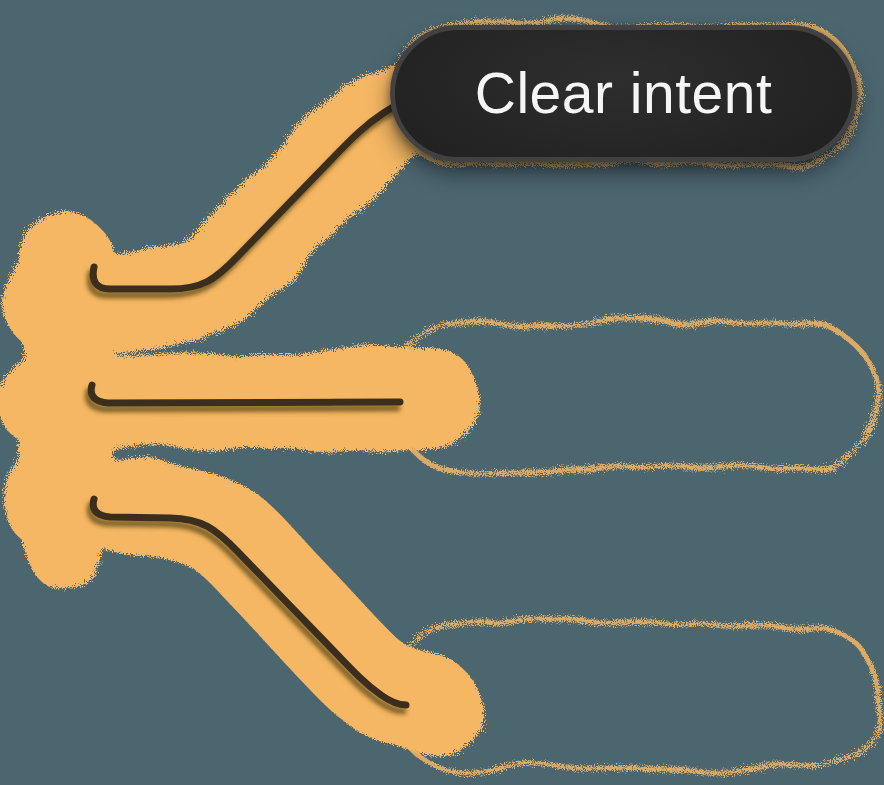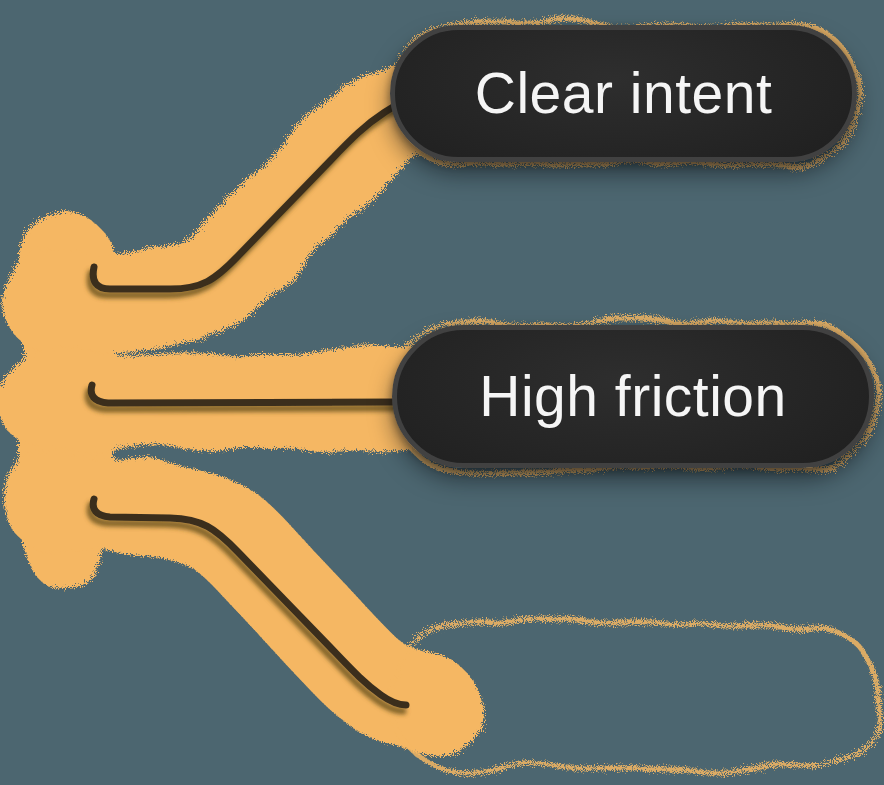--- a/index.html
+++ b/index.html
@@ -75,18 +75,15 @@
       <path d="M 94 267 C 91 281 96 289 110 289 L 170 289 C 202 289 215 280 238 256 L 330 161 C 352 138 365 125 385 112 L 398 104"></path>
       <path d="M 92 385 C 89 395 94 402 108 403 L 400 402"></path>
       <path d="M 94 499 C 91 509 96 516 110 517 L 170 518 C 202 519 215 528 238 552 L 330 647 C 352 670 364 683 381 695 C 388 700 396 705 406 705"></path>
     </g>
   </svg>
 
   <div class="pill pill-top">
     <span class="pill-label">Clear intent</span>
   </div>
 
-  <div class="pill pill-middle">
-    <span class="pill-label">High friction</span>
-  </div>
 
 
 </div>
 
 </body></html>

